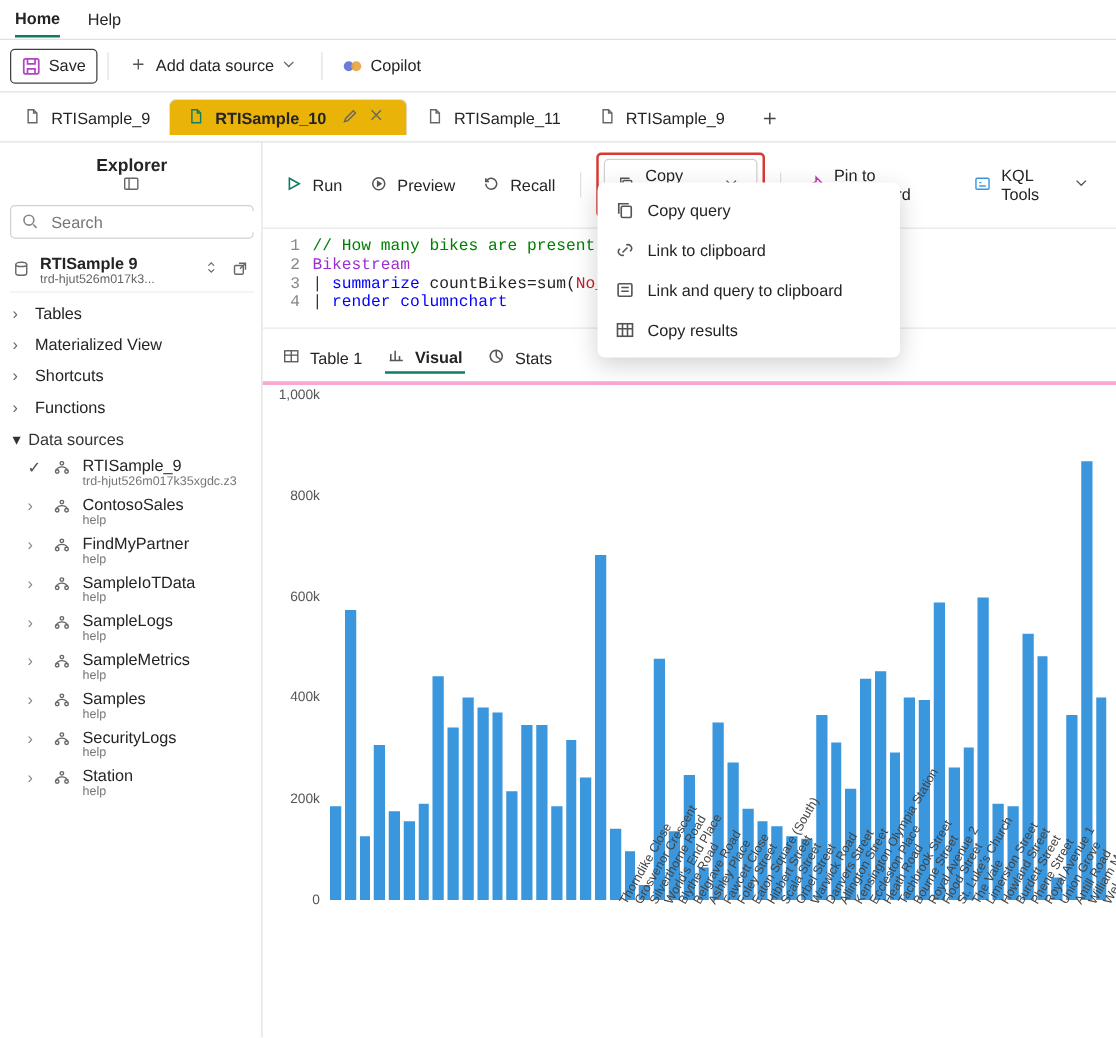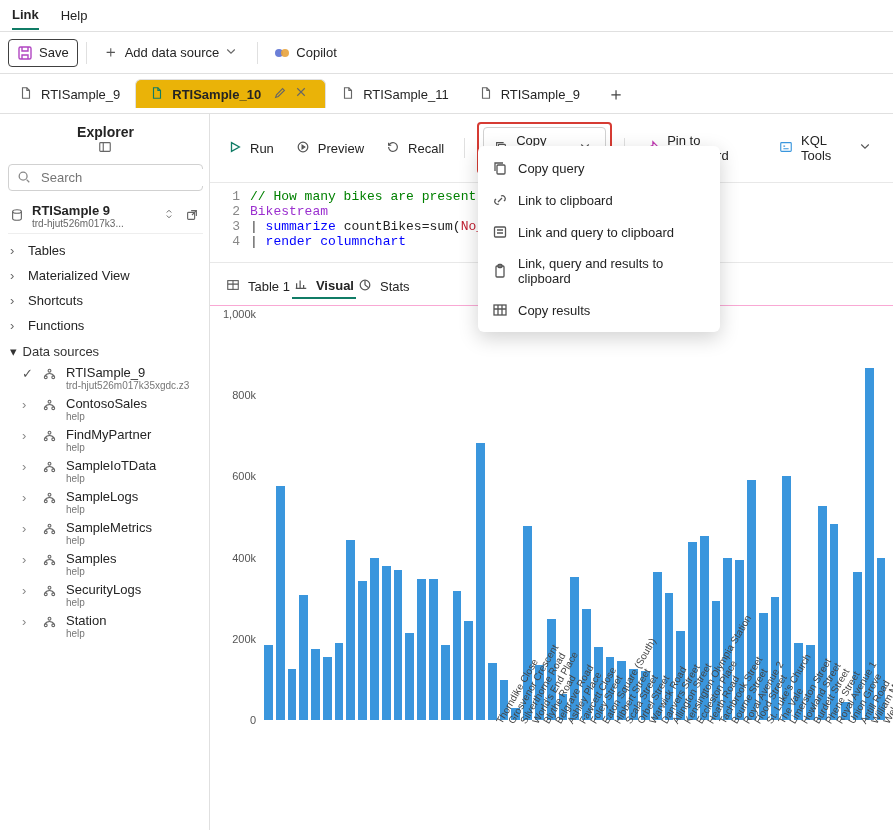--- a/index.html
+++ b/index.html
@@ -34,42 +34,42 @@
   .content { flex:1; display:flex; flex-direction:column; position:relative; overflow:hidden;}
   .qbar { display:flex; align-items:center; gap:6px; padding:8px 10px; border-bottom:1px solid #e8e8e8;}
   .qbar .qbtn { display:flex; align-items:center; gap:6px; padding:5px 8px; border-radius:4px; cursor:pointer;}
   .qbar .qsep { width:1px; height:20px; background:#e0e0e0; margin:0 6px;}
   .copy-highlight { border:2px solid #d63b33; border-radius:4px; padding:3px 4px; display:flex; align-items:center;}
   .copy-highlight .qbtn { border:1px solid #d1d1d1; border-radius:4px; padding:5px 10px;}
   .editor { display:flex; font-family: Consolas, "Courier New", monospace; font-size:13px; padding:6px 0 6px 0; border-bottom:1px solid #e8e8e8; height:80px; overflow:hidden; white-space:pre;}
   .gutter { width:40px; text-align:right; color:#888; padding-right:10px; user-select:none;}
   .code { flex:1; overflow:hidden;}
   .tok-comment{color:#008000;} .tok-ident{color:#9b2fcf;} .tok-pipe{color:#333;} .tok-op{color:#0000ff;} .tok-col{color:#c02031;} .tok-key{color:#0000ff;}
-  .result-tabs { display:flex; align-items:center; padding:10px 30px 6px 14px; border-bottom:1px solid #f9a8d4;}
+  .result-tabs { display:flex; align-items:center; gap:16px; padding:10px 30px 6px 14px; border-bottom:3px solid #f9a8d4;}
   .rtab { display:flex; align-items:center; gap:6px; padding:4px 2px; cursor:pointer;}
   .rtab.active { border-bottom:2px solid #107c66; font-weight:600;}
   .chart-wrap { flex:1; position:relative; padding:8px 8px 0 12px; overflow:hidden;}
   .chart { position:relative; height:100%; }
   .yaxis { position:absolute; left:0; top:0; bottom:110px; width:38px;}
   .ylab { position:absolute; right:4px; font-size:11px; color:#555; transform:translateY(50%);}
   .plot { position:absolute; left:42px; right:0; top:10px; bottom:110px; }
   .bars { position:absolute; left:0; right:0; bottom:0; top:0; display:flex; align-items:flex-end; gap:3px;}
   .bar { flex:1; background:#3a96dd; min-width:4px;}
   .xlabels { position:absolute; left:42px; right:0; bottom:0; height:110px; }
   .xlab { position:absolute; bottom:0; font-size:10px; color:#444; transform-origin: top left; transform: rotate(-60deg); white-space:nowrap;}
   .dropdown { position:absolute; left:478px; top:146px; width:242px; background:#fff; border-radius:6px; box-shadow:0 6px 20px rgba(0,0,0,.18); padding:6px 0; z-index:50;}
   .dd-item { display:flex; align-items:center; gap:10px; padding:8px 14px; cursor:pointer;}
   .ico { width:16px; height:16px; color:#555; flex:none;}
   .plus-tab { padding:6px 12px; font-size:18px; color:#444; cursor:pointer;}
 </style>
 </head>
 <body>
 
 <div class="topbar">
-  <div class="tab active">Link</div>
+  <div class="tab active">Home</div>
   <div class="tab">Help</div>
 </div>
 
 <div class="toolbar-row">
   <div class="btn">
     <span class="ico" style="color:#b146c2;">
       <svg viewBox="0 0 16 16" width="16" height="16" fill="none" stroke="currentColor" stroke-width="1.4">
           <rect x="2" y="2" width="12" height="12" rx="1.5"></rect>
           <path d="M5 2v4h6V2M5 14v-4h6v4"></path>
         </svg>
@@ -598,28 +598,19 @@
         <svg viewBox="0 0 16 16" width="16" height="16" fill="none" stroke="#555" stroke-width="1.3">
           <rect x="2.5" y="3" width="11" height="10" rx="1"></rect>
           <path d="M5 6h6M5 9h6"></path>
         </svg>
       </span>
     <span>Link and query to clipboard</span>
   </div>
   <div class="dd-item">
     <span class="ico">
         <svg viewBox="0 0 16 16" width="16" height="16" fill="none" stroke="#555" stroke-width="1.3">
-          <rect x="4" y="3" width="8" height="11" rx="1"></rect>
-          <rect x="6" y="1.5" width="4" height="3" rx="1"></rect>
-        </svg>
-      </span>
-    <span>Link, query and results to clipboard</span>
-  </div>
-  <div class="dd-item">
-    <span class="ico">
-        <svg viewBox="0 0 16 16" width="16" height="16" fill="none" stroke="#555" stroke-width="1.3">
           <rect x="2" y="3" width="12" height="10"></rect>
           <path d="M2 7h12M6 3v10M10 3v10"></path>
         </svg>
       </span>
     <span>Copy results</span>
   </div>
 </div>
 
 </body></html>

